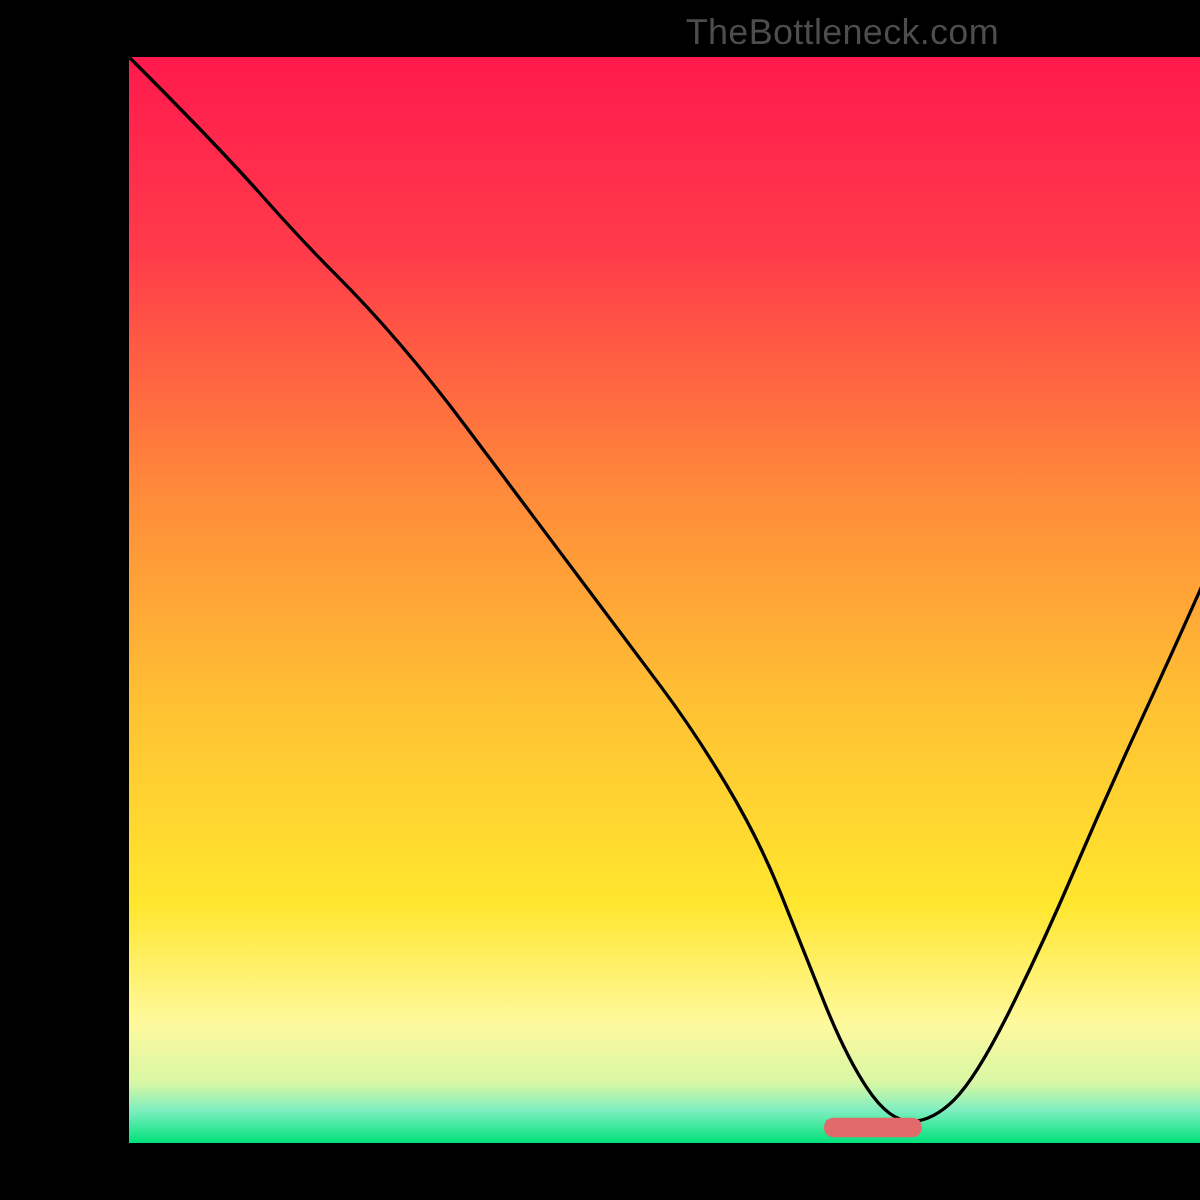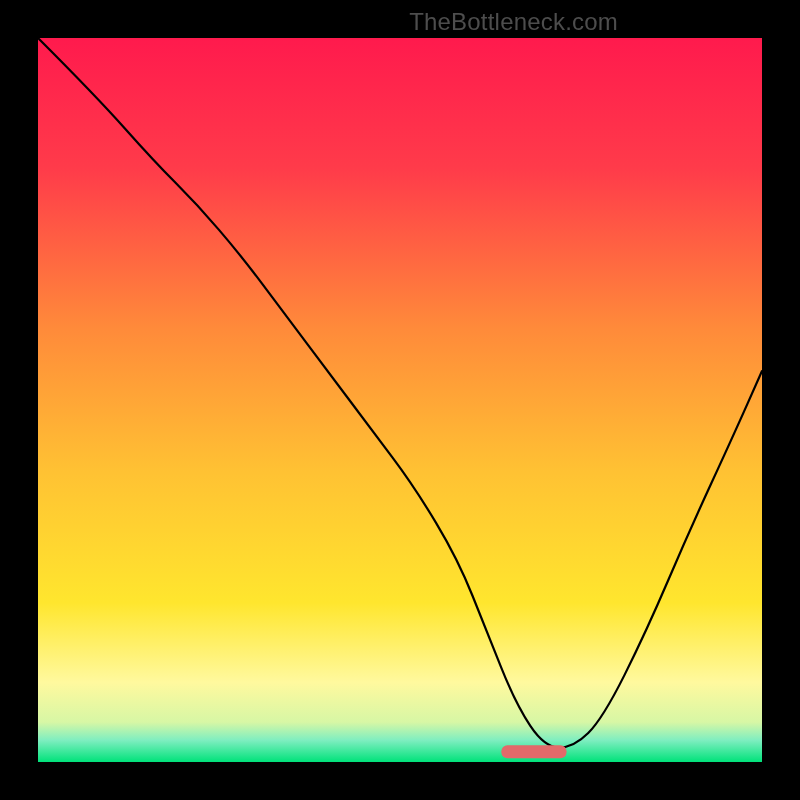--- a/index.html
+++ b/index.html
@@ -8,20 +8,21 @@
     width: 800px;
     height: 800px;
     background: #000;
     overflow: hidden;
   }
   .frame {
     position: relative;
     width: 632px;
     height: 800px;
     background: #000;
+    padding-left: 48px;
   }
   .watermark {
     position: absolute;
     top: 8px;
     right: 14px;
     font-family: Arial, Helvetica, sans-serif;
     font-size: 24px;
     font-weight: 500;
     color: #4d4d4d;
     letter-spacing: 0.2px;

